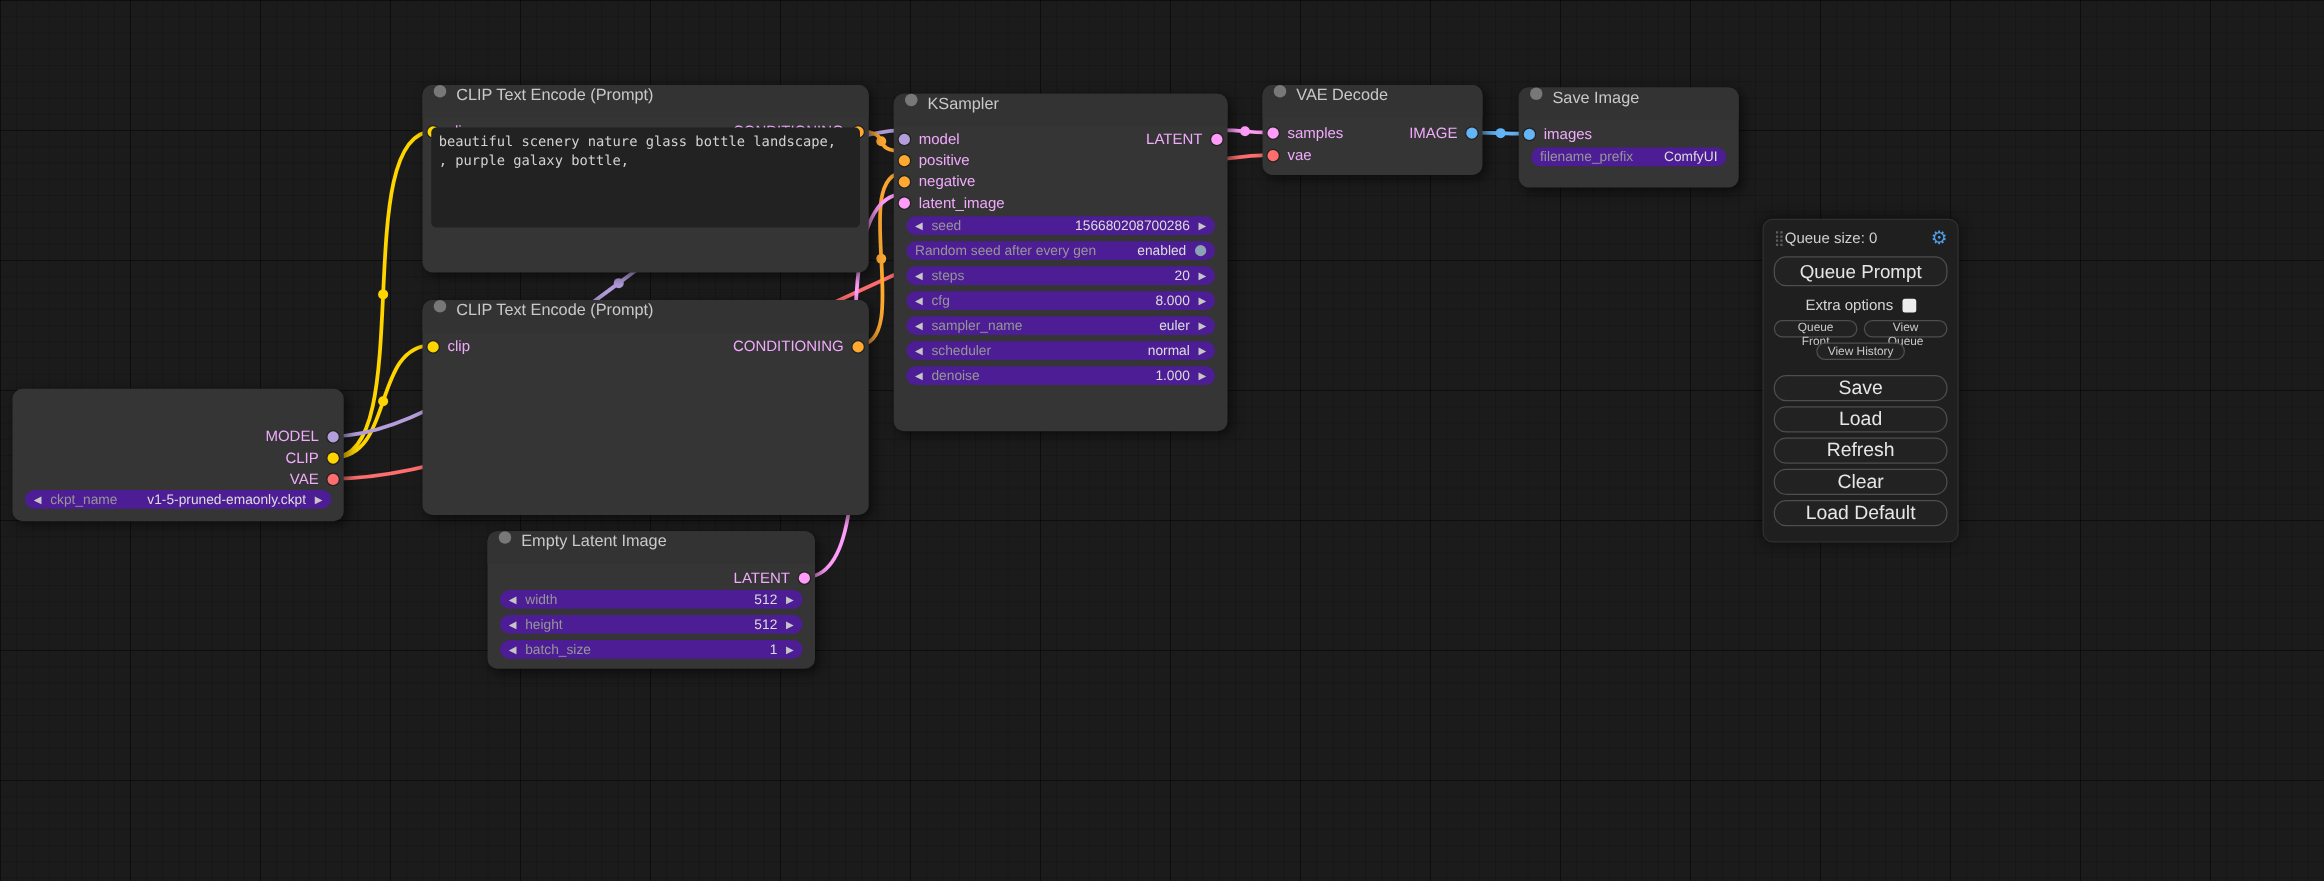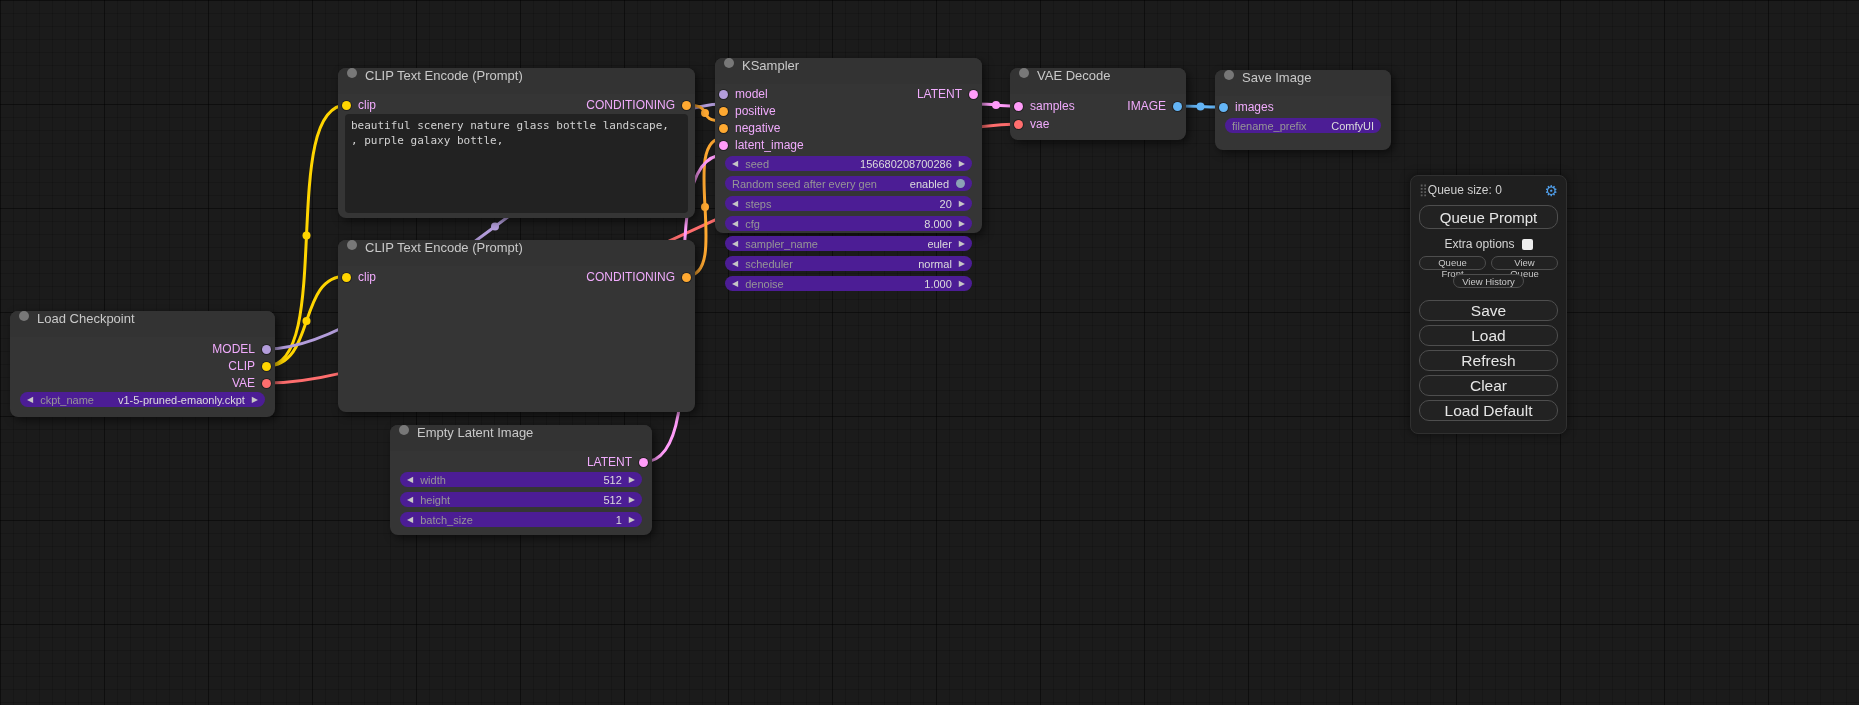--- a/index.html
+++ b/index.html
@@ -71,24 +71,20 @@
   <circle r="4" cx="306.5" cy="321" fill="#FFD500"></circle>
   <circle r="4" cx="495" cy="226.5" fill="#B39DDB"></circle>
   <circle r="4" cx="705" cy="113" fill="#FFA931"></circle>
   <circle r="4" cx="705" cy="207" fill="#FFA931"></circle>
   <circle r="4" cx="683.5" cy="308.5" fill="#FF9CF9"></circle>
   <circle r="4" cx="996" cy="105" fill="#FF9CF9"></circle>
   <circle r="4" cx="1200.5" cy="106.5" fill="#64B5F6"></circle>
 </svg>
 
 <div class="node" style="left:10px;top:311px;width:265px;height:106px">
-  <div class="node-title">
-    <span class="collapse-dot"></span>
-    <span>Load Checkpoint</span>
-  </div>
   <div class="slot out" style="top:30px">
     <span>MODEL</span>
     <span class="port p-model"></span>
   </div>
   <div class="slot out" style="top:47px">
     <span>CLIP</span>
     <span class="port p-clip"></span>
   </div>
   <div class="slot out" style="top:64px">
     <span>VAE</span>
@@ -108,21 +104,21 @@
     <span>CLIP Text Encode (Prompt)</span>
   </div>
   <div class="slot in" style="top:29px">
     <span class="port p-clip"></span>
     <span>clip</span>
   </div>
   <div class="slot out" style="top:29px">
     <span>CONDITIONING</span>
     <span class="port p-cond"></span>
   </div>
-  <div class="prompt-text" style="top:46px;height:99px">beautiful scenery nature glass bottle landscape, , purple galaxy bottle,</div>
+  <div class="prompt-text" style="top:34px;height:80px">beautiful scenery nature glass bottle landscape, , purple galaxy bottle,</div>
 </div>
 
 <div class="node" style="left:338px;top:240px;width:357px;height:172px">
   <div class="node-title">
     <span class="collapse-dot"></span>
     <span>CLIP Text Encode (Prompt)</span>
   </div>
   <div class="slot in" style="top:29px">
     <span class="port p-clip"></span>
     <span>clip</span>
@@ -155,21 +151,21 @@
     <span class="arrow">▶</span>
   </div>
   <div class="widget" style="top:87px">
     <span class="arrow">◀</span>
     <span class="wname">batch_size</span>
     <span class="wvalue">1</span>
     <span class="arrow">▶</span>
   </div>
 </div>
 
-<div class="node" style="left:715px;top:58px;width:267px;height:175px">
+<div class="node" style="left:715px;top:75px;width:267px;height:270px">
   <div class="node-title">
     <span class="collapse-dot"></span>
     <span>KSampler</span>
   </div>
   <div class="slot in" style="top:28px">
     <span class="port p-model"></span>
     <span>model</span>
   </div>
   <div class="slot out" style="top:28px">
     <span>LATENT</span>

